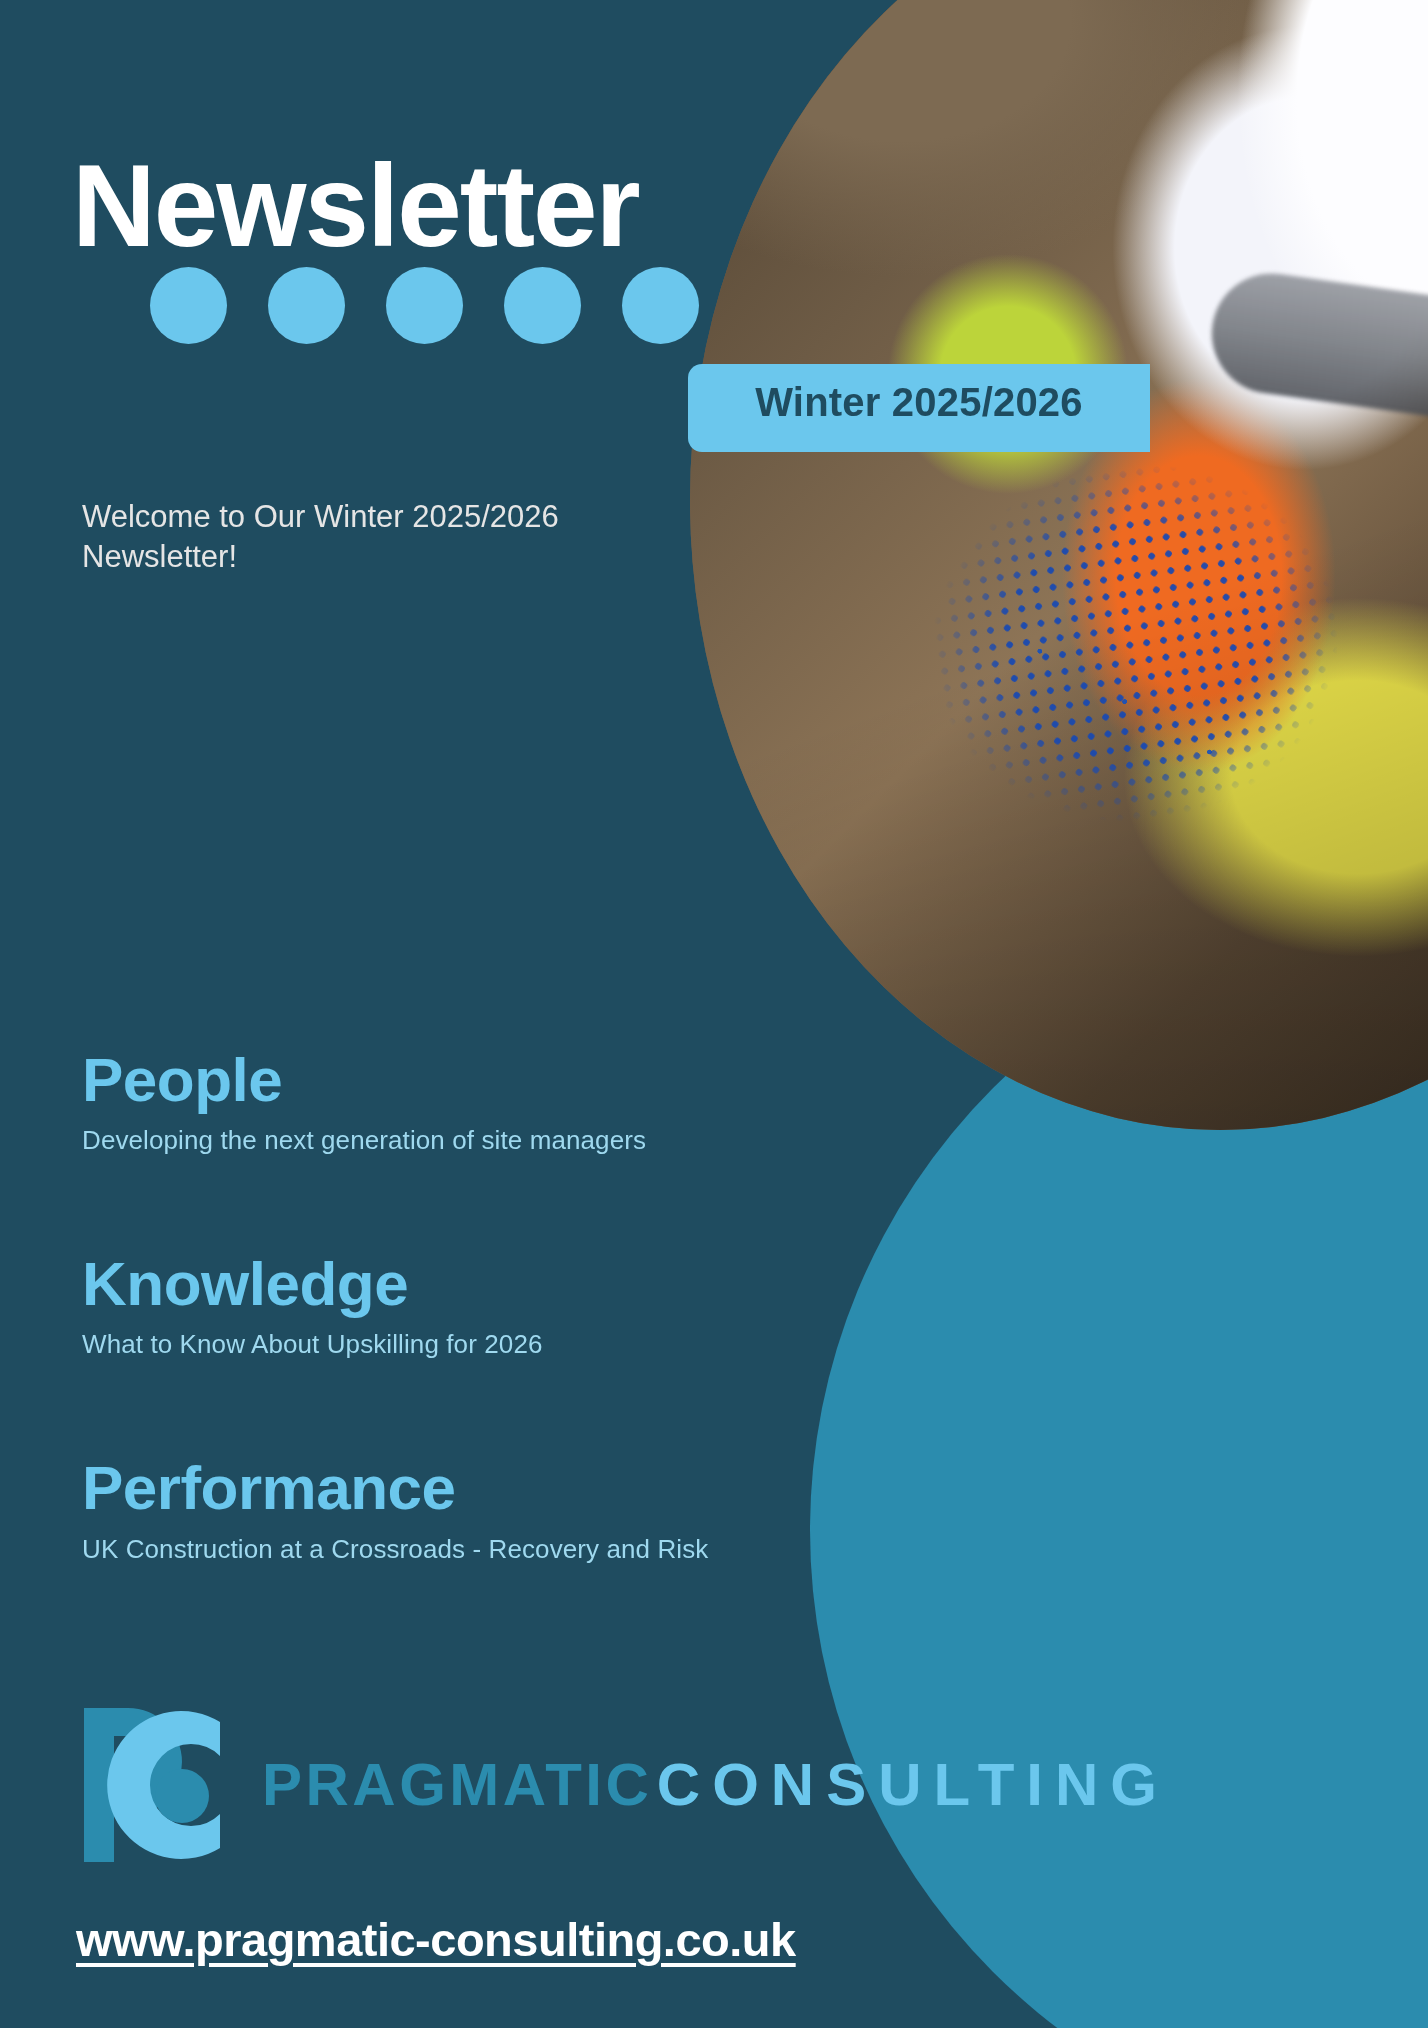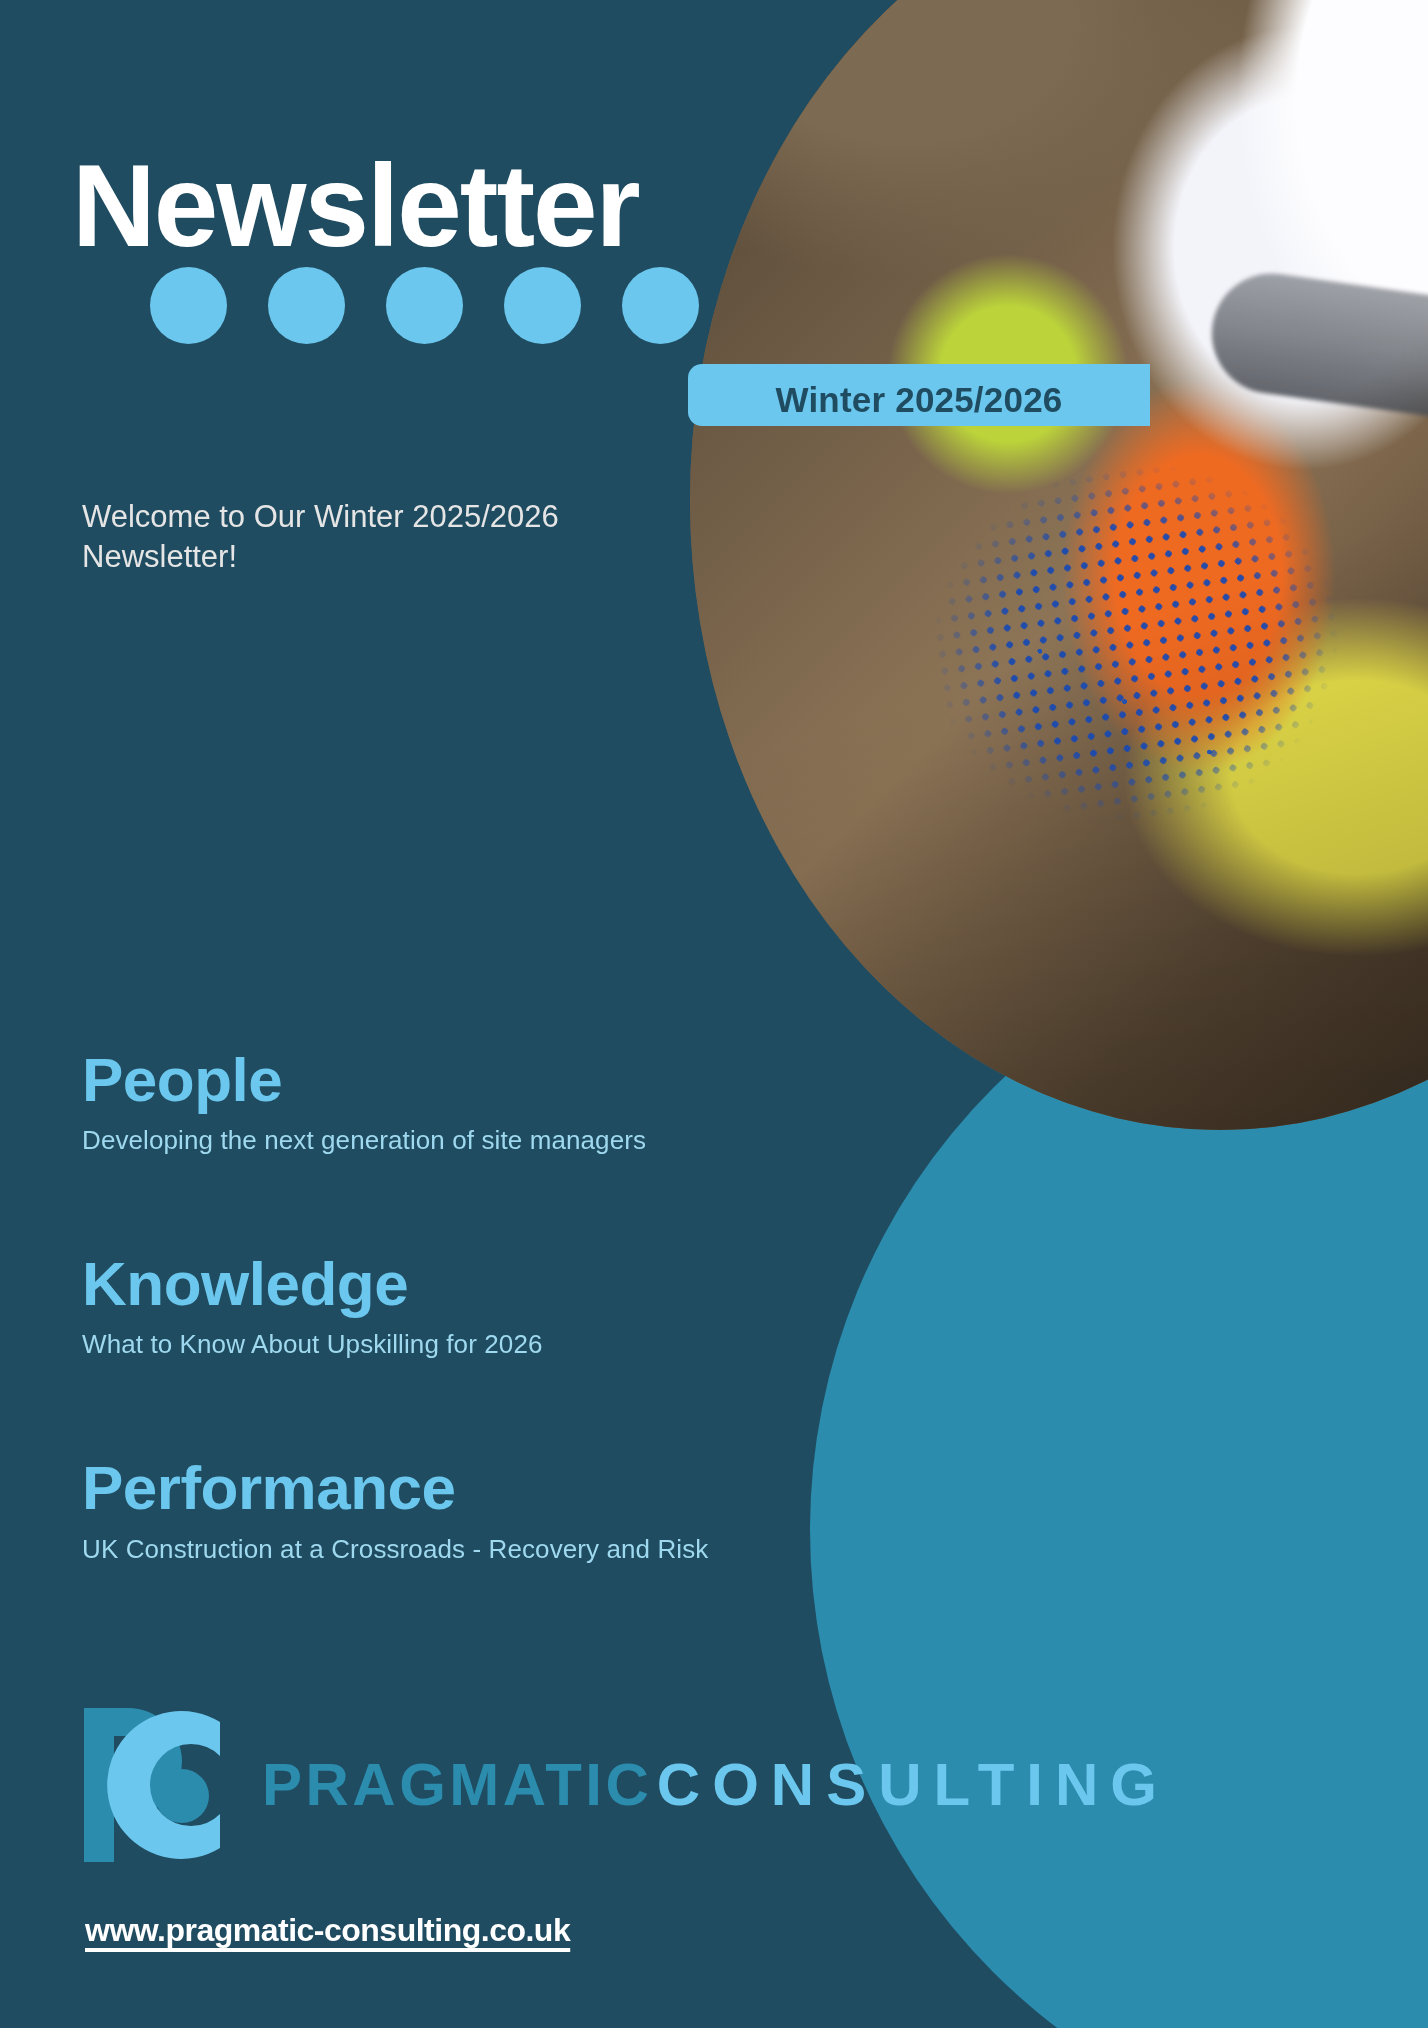--- a/index.html
+++ b/index.html
@@ -109,27 +109,27 @@
     height: 77px;
     border-radius: 50%;
     background: #6BC7ED;
   }
 
   
   .issue-badge {
     position: absolute;
     left: 688px;
     top: 364px;
-    padding: 16px 34px 6px 34px;
+    padding: 16px 34px 27px 34px;
     min-width: 462px;
     box-sizing: border-box;
     border-radius: 14px 0 0 14px;
     background: #6BC7ED;
     color: #1F4C60;
-    font-size: 35px;
+    font-size: 40px;
     font-weight: 700;
     text-align: center;
     letter-spacing: .2px;
   }
 
   
   .intro {
     position: absolute;
     left: 82px;
     top: 497px;
@@ -188,23 +188,23 @@
     font-size: 60px;
     font-weight: 700;
     letter-spacing: 12px;
     color: #6BC7ED;
     line-height: 1.08;
   }
 
   
   .url {
     position: absolute;
-    left: 85px;
+    left: 76px;
     top: 1912px;
-    font-size: 32px;
+    font-size: 47px;
     font-weight: 700;
     color: #ffffff;
     text-decoration: underline;
     text-underline-offset: 7px;
     text-decoration-thickness: 4px;
     letter-spacing: -.5px;
   }
 </style>
 </head>
 <body>

